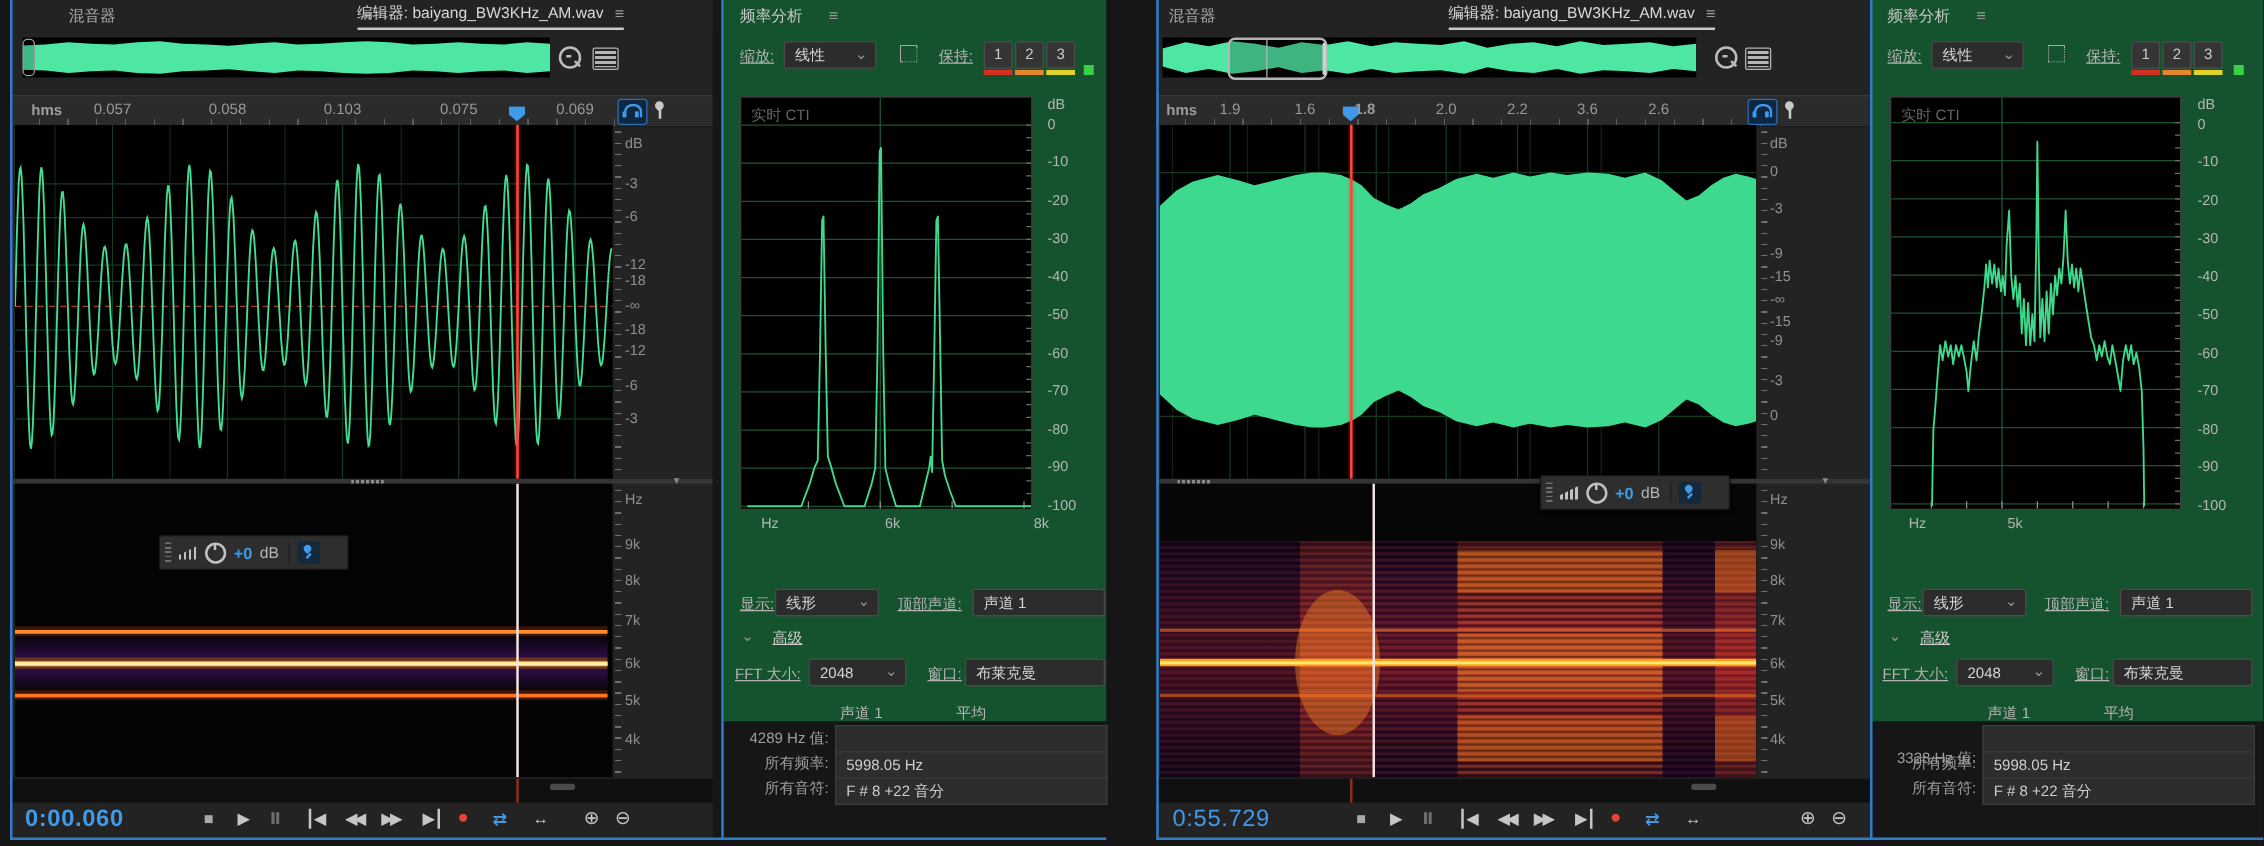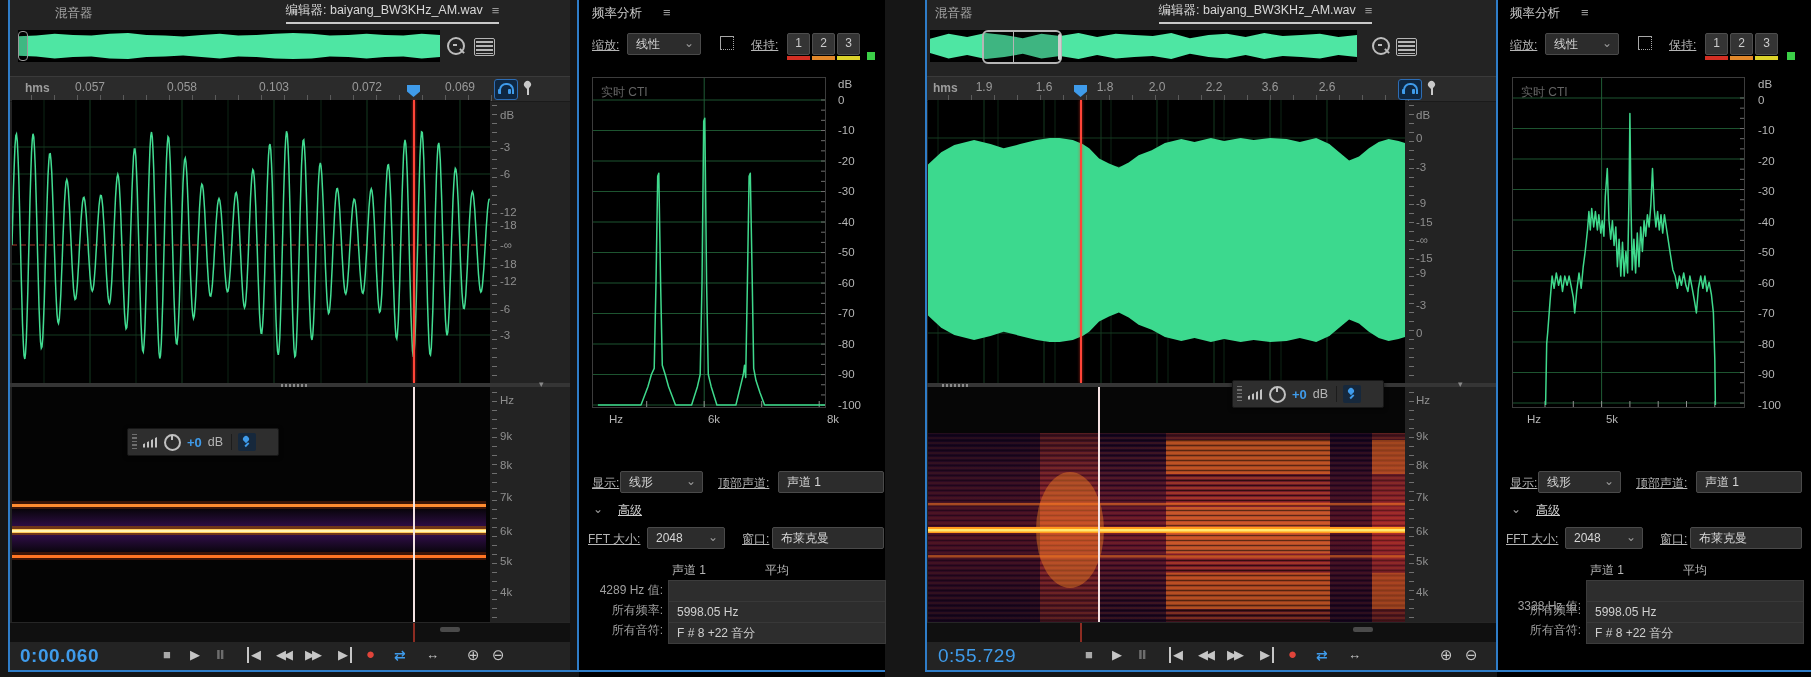--- a/index.html
+++ b/index.html
@@ -68,21 +68,21 @@
             clip-path:polygon(0 100%,0 70%,100% 0,100% 100%);}
   .hud-knob{width:13px;height:13px;border:2px solid #c0c0c0;border-radius:50%;position:relative;}
   .hud-knob::before{content:"";position:absolute;left:4.5px;top:-1px;width:2px;height:5px;background:#c0c0c0;}
   .hud-gain{color:#3f9bea;font-weight:bold;font-size:13px;}
   .hud-unit{color:#b5b5b5;font-size:12.5px;}
   .hud-div{width:1px;height:16px;background:#1c1c1c;margin-left:2px;}
   .hud-pinbtn{width:18px;height:18px;background:#16283c;border-radius:2px;position:relative;}
   .hud-pinbtn::before{content:"";position:absolute;left:5px;top:3px;width:6px;height:6px;background:#3f9bea;border-radius:50% 50% 50% 0;transform:rotate(-45deg);}
   .hud-pinbtn::after{content:"";position:absolute;left:8px;top:9px;width:1.5px;height:5px;background:#3f9bea;transform:rotate(45deg);}
   
-  .fq{position:absolute;top:0;height:677px;background:#000000;}
+  .fq{position:absolute;top:0;height:577px;background:#14532d;}
   .fq-title{position:absolute;top:5px;color:#c9c9c9;font-size:12.5px;}
   .fq-menu{position:absolute;top:5px;color:#9a9a9a;font-size:13px;}
   .lbl{color:#b5b5b5;font-size:12px;white-space:nowrap;text-decoration:underline;}
   .box{position:absolute;height:22px;background:#2c2c2c;border:1px solid #4a4a4a;border-radius:2px;
        color:#d6d6d6;font-size:12px;line-height:21px;padding:0 8px;box-sizing:border-box;}
   .box .chev{position:absolute;right:6px;top:-1px;color:#999;font-size:12px;}
   .copyicon{position:absolute;width:12px;height:12px;border:1.5px solid #a8a8a8;border-right-style:dotted;border-bottom-style:dotted;border-radius:1px;}
   .hold-btn{position:absolute;width:21px;height:20px;background:#343434;border:1px solid #4d4d4d;border-radius:2px;
             text-align:center;line-height:19px;color:#cccccc;font-size:12px;}
   .hold-btn::after{content:"";position:absolute;left:-1px;right:-1px;top:22px;height:4px;background:var(--c,#888);}
@@ -126,21 +126,21 @@
       <span class="icon-list" style="left:466px;"></span>
     </div>
 
     <div class="tlrow">
       <span class="tlunit" style="left:17px;">hms</span>
       <div>
 
       <span class="tl-label" style="left: 82px;">0.057</span>
           <span class="tl-label" style="left: 174px;">0.058</span>
           <span class="tl-label" style="left: 266px;">0.103</span>
-          <span class="tl-label" style="left: 359px;">0.072</span>
+          <span class="tl-label" style="left: 359px;">0.075</span>
           <span class="tl-label" style="left: 452px;">0.069</span>
         </div>
       <div class="tlticks"></div>
       <div class="flag" style="left:399px;"></div>
       <span class="icon-phones" style="left:486px;"></span>
       <span class="icon-pin" style="left:514px;"></span>
     </div>
 
     <div class="wavearea" style="left:4px;width:478px;">
       <svg id="wave-svg-0" width="478" height="283">
@@ -404,21 +404,21 @@
       <span class="icon-navzoom" style="left:447px;"></span>
       <span class="icon-list" style="left:471px;"></span>
     </div>
 
     <div class="tlrow">
       <span class="tlunit" style="left:8px;">hms</span>
       <div>
 
       <span class="tl-label" style="left: 59px;">1.9</span>
           <span class="tl-label" style="left: 119px;">1.6</span>
-          <span class="tl-label" style="left: 180px;">1.8</span>
+          <span class="tl-label" style="left: 167px; font-weight: bold;">1.8</span>
           <span class="tl-label" style="left: 232px;">2.0</span>
           <span class="tl-label" style="left: 289px;">2.2</span>
           <span class="tl-label" style="left: 345px;">3.6</span>
           <span class="tl-label" style="left: 402px;">2.6</span>
         </div>
       <div class="tlticks"></div>
       <div class="flag" style="left:149px;"></div>
       <span class="icon-phones" style="left:473px;"></span>
       <span class="icon-pin" style="left:501px;"></span>
     </div>

